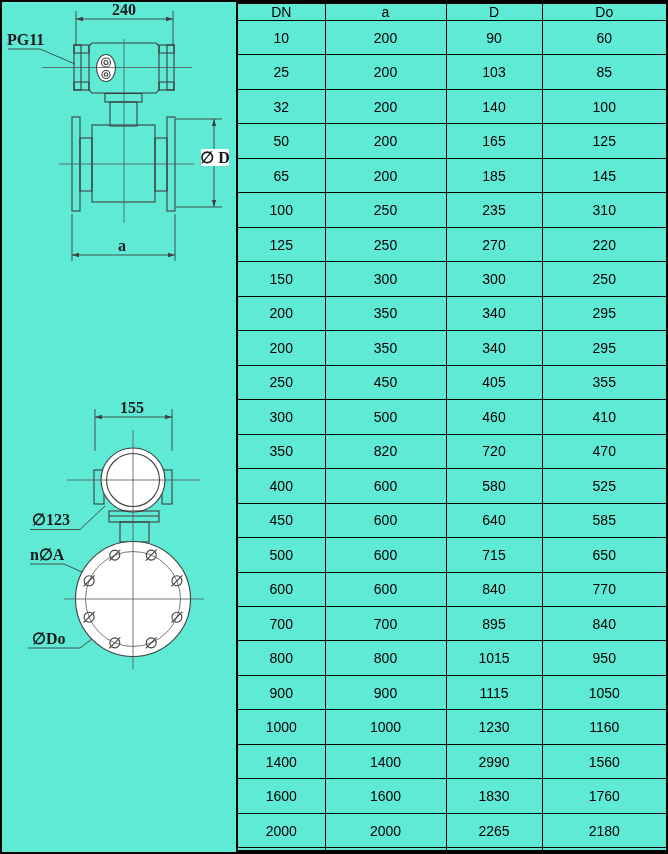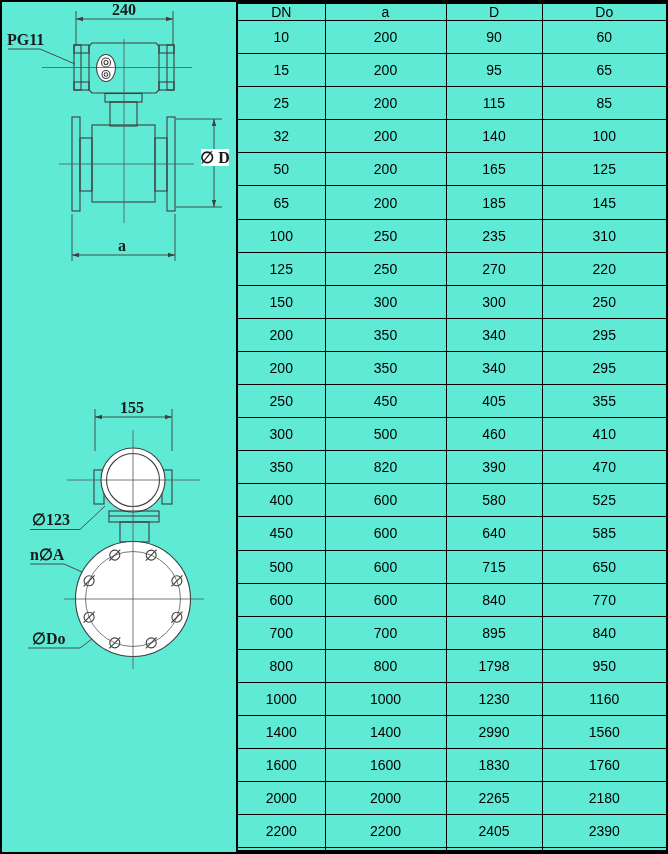--- a/index.html
+++ b/index.html
@@ -157,29 +157,23 @@
         </tr>
     </thead>
     <tbody>
         <tr>
           <td>10</td>
           <td>200</td>
           <td>90</td>
           <td>60</td>
         </tr>
         <tr>
-          <td>15</td>
-          <td>200</td>
-          <td>95</td>
-          <td>65</td>
-        </tr>
-        <tr>
           <td>25</td>
           <td>200</td>
-          <td>115</td>
+          <td>103</td>
           <td>85</td>
         </tr>
         <tr>
           <td>32</td>
           <td>200</td>
           <td>140</td>
           <td>100</td>
         </tr>
         <tr>
           <td>50</td>
@@ -231,21 +225,21 @@
         </tr>
         <tr>
           <td>300</td>
           <td>500</td>
           <td>460</td>
           <td>410</td>
         </tr>
         <tr>
           <td>350</td>
           <td>820</td>
-          <td>390</td>
+          <td>720</td>
           <td>470</td>
         </tr>
         <tr>
           <td>400</td>
           <td>600</td>
           <td>580</td>
           <td>525</td>
         </tr>
         <tr>
           <td>450</td>
@@ -267,22 +261,28 @@
         </tr>
         <tr>
           <td>700</td>
           <td>700</td>
           <td>895</td>
           <td>840</td>
         </tr>
         <tr>
           <td>800</td>
           <td>800</td>
-          <td>1798</td>
+          <td>1015</td>
           <td>950</td>
+        </tr>
+        <tr>
+          <td>900</td>
+          <td>900</td>
+          <td>1115</td>
+          <td>1050</td>
         </tr>
         <tr>
           <td>1000</td>
           <td>1000</td>
           <td>1230</td>
           <td>1160</td>
         </tr>
         <tr>
           <td>1400</td>
           <td>1400</td>
@@ -295,26 +295,20 @@
           <td>1830</td>
           <td>1760</td>
         </tr>
         <tr>
           <td>2000</td>
           <td>2000</td>
           <td>2265</td>
           <td>2180</td>
         </tr>
         <tr>
-          <td>2200</td>
-          <td>2200</td>
-          <td>2405</td>
-          <td>2390</td>
-        </tr>
-        <tr>
           <td></td>
           <td></td>
           <td></td>
           <td></td>
         </tr>
       </tbody>
   </table>
 
 </div>
 

